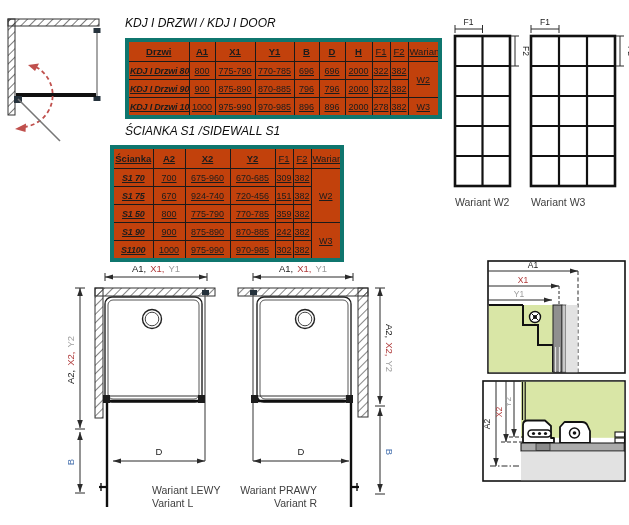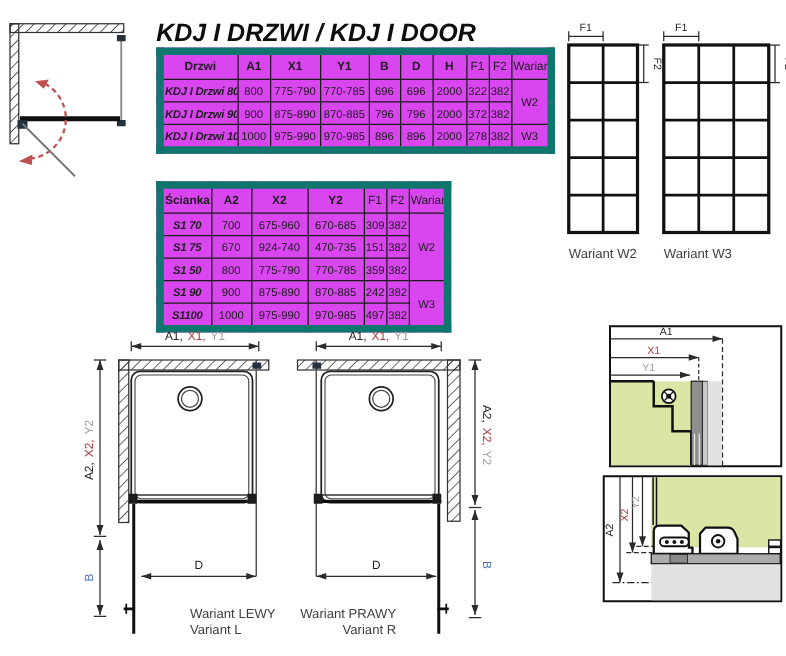--- a/index.html
+++ b/index.html
@@ -1,19 +1,19 @@
 <!DOCTYPE html>
 <html><head>
 <meta charset="utf-8">
 <style>
   html,body{margin:0;padding:0;background:#fff;}
   #canvas{position:relative;width:629px;height:525px;background:#ffffff;overflow:hidden;
           font-family:"Liberation Sans",sans-serif;color:#1c1c1c;}
-  .sec-title{position:absolute;font-weight:bold;font-style:italic;font-size:20px;color:#0d0d0d;white-space:nowrap;text-align:center;}
-  table.dim-table{position:absolute;border-collapse:collapse;table-layout:fixed;background:#d946ef;border:6px solid #0f766e;}
+  .sec-title{position:absolute;font-weight:normal;font-style:italic;font-size:12px;color:#0d0d0d;white-space:nowrap;text-align:center;}
+  table.dim-table{position:absolute;border-collapse:collapse;table-layout:fixed;background:#c2410c;border:4px solid #0f766e;text-decoration:underline;}
   .dim-table th,.dim-table td{border:1px solid #1a1a1a;text-align:center;vertical-align:middle;
      padding:0 1px;font-size:9px;height:17px;white-space:nowrap;overflow:hidden;color:#1c1c1c;}
   .dim-table th{font-weight:bold;font-size:9.5px;height:19px;}
   .dim-table th.plain{font-weight:normal;}
   .rowname{font-weight:bold;font-style:italic;font-size:8.5px;letter-spacing:-0.2px;margin-top:40px;}
   .c-red{color:#b03a3a;}
   .c-gray{color:#9c9c9c;}
   .c-blue{color:#4a74b0;}
   .c-dark{color:#3f4e66;}
   svg{position:absolute;overflow:visible;}
@@ -125,22 +125,23 @@
         <td>896</td>
         <td>896</td>
         <td>2000</td>
         <td>278</td>
         <td>382</td>
         <td>W3</td>
       </tr>
     </tbody>
   </table>
 
-
-  <table class="dim-table" style="left:125px;top:145px;width:230px;padding-left:12px;">
+  <div class="sec-title" style="left:125px;top:124px;">ŚCIANKA S1 /SIDEWALL S1</div>
+
+  <table class="dim-table" style="left:110px;top:145px;width:230px;padding-left:12px;">
     <colgroup>
       <col style="width:41px">
         <col style="width:32px">
         <col style="width:45px">
         <col style="width:45px">
       <col style="width:18px">
         <col style="width:18px">
         <col style="width:31px">
     </colgroup>
     <thead>
@@ -161,21 +162,21 @@
         <td>675-960</td>
         <td>670-685</td>
         <td>309</td>
         <td>382</td>
         <td rowspan="3">W2</td>
       </tr>
       <tr>
         <td class="rowname">S1 75</td>
         <td>670</td>
         <td>924-740</td>
-        <td>470-735</td>
+        <td>720-456</td>
         <td>151</td>
         <td>382</td>
       </tr>
       <tr>
         <td class="rowname">S1 50</td>
         <td>800</td>
         <td>775-790</td>
         <td>770-785</td>
         <td>359</td>
         <td>382</td>
@@ -187,21 +188,21 @@
         <td>870-885</td>
         <td>242</td>
         <td>382</td>
         <td rowspan="2">W3</td>
       </tr>
       <tr>
         <td class="rowname">S1100</td>
         <td>1000</td>
         <td>975-990</td>
         <td>970-985</td>
-        <td>497</td>
+        <td>302</td>
         <td>382</td>
       </tr>
     </tbody>
   </table>
 
   <svg style="left:443px;top:14px;" width="190" height="200" viewBox="0 0 190 200">
 
     <g>
       <rect x="12" y="22" width="55" height="150" fill="#fff" stroke="#111" stroke-width="2.6"></rect>
       <line x1="39.5" y1="22" x2="39.5" y2="172" stroke="#111" stroke-width="2.2"></line>

